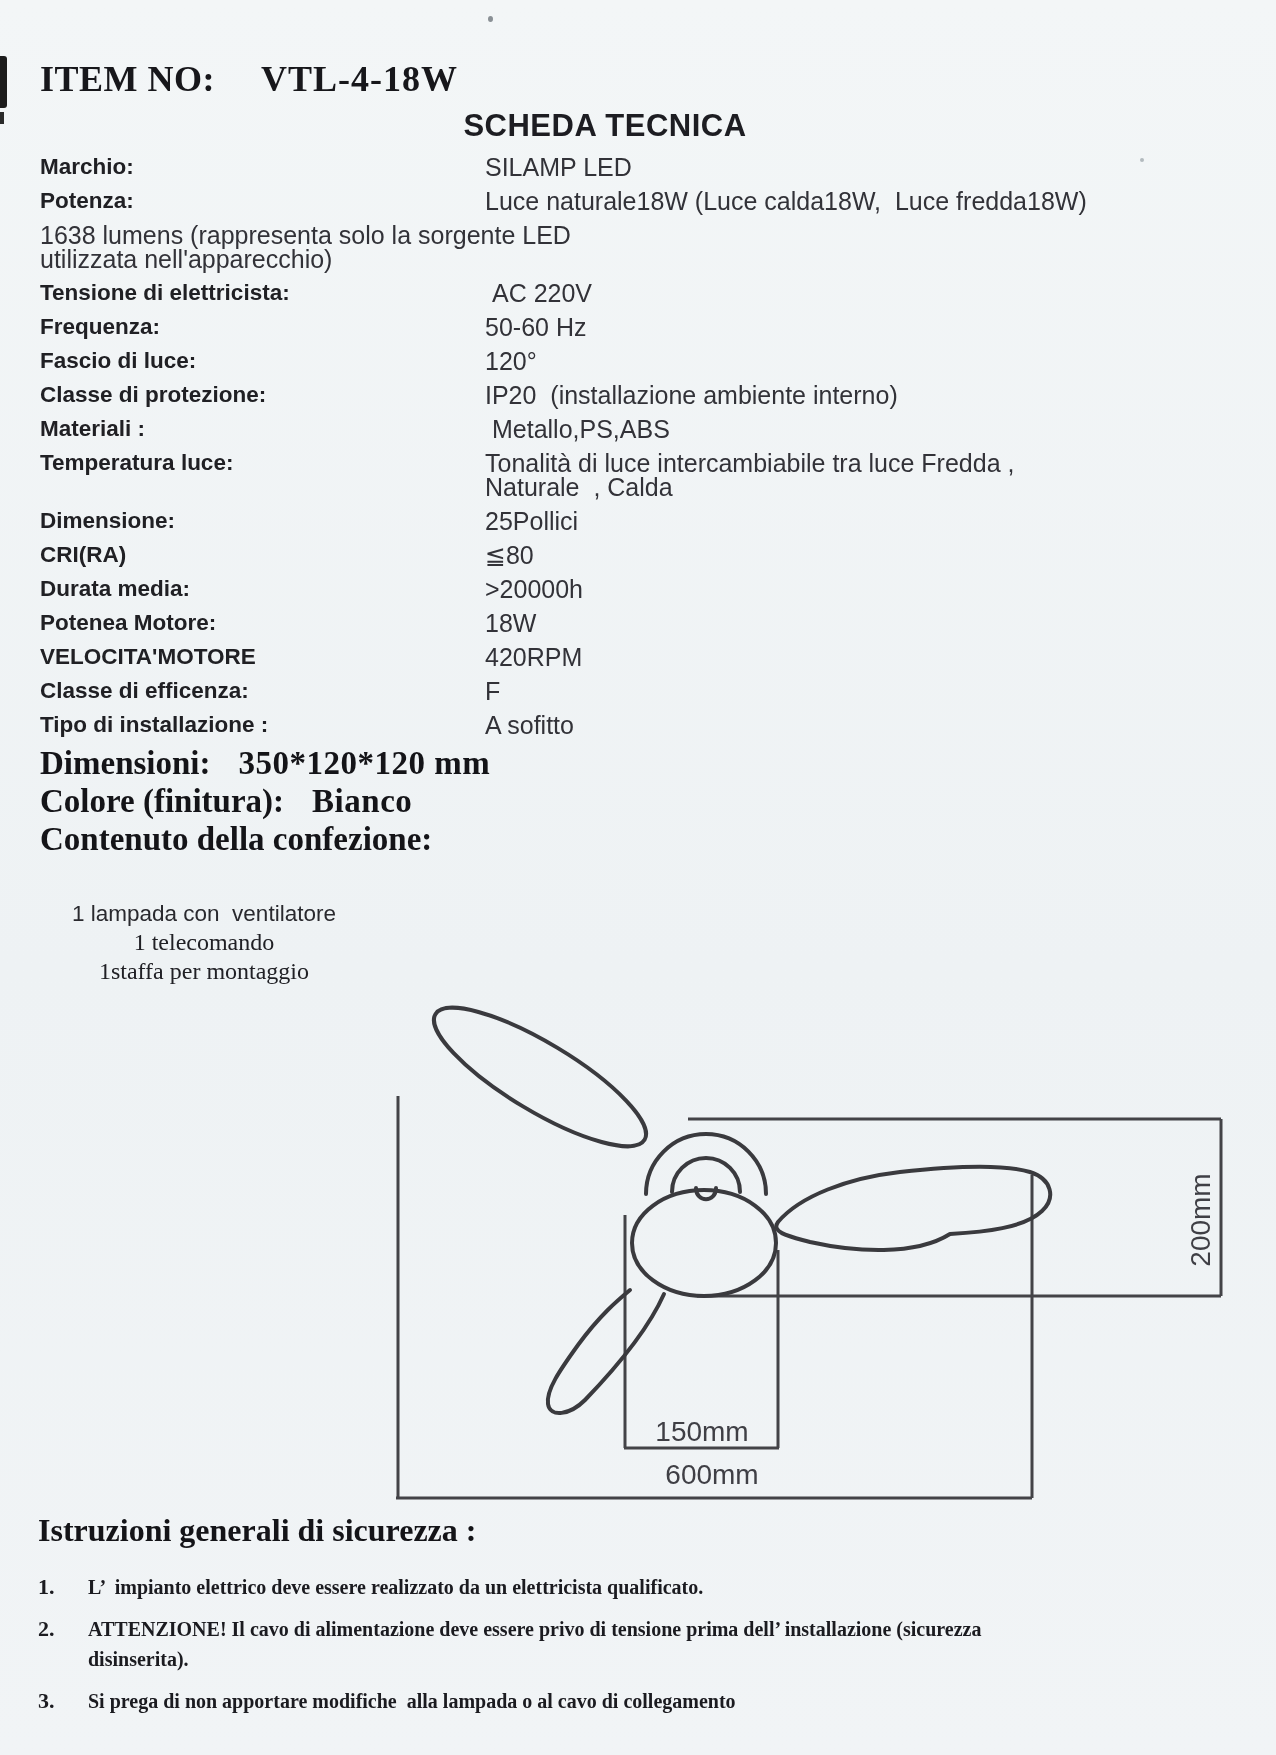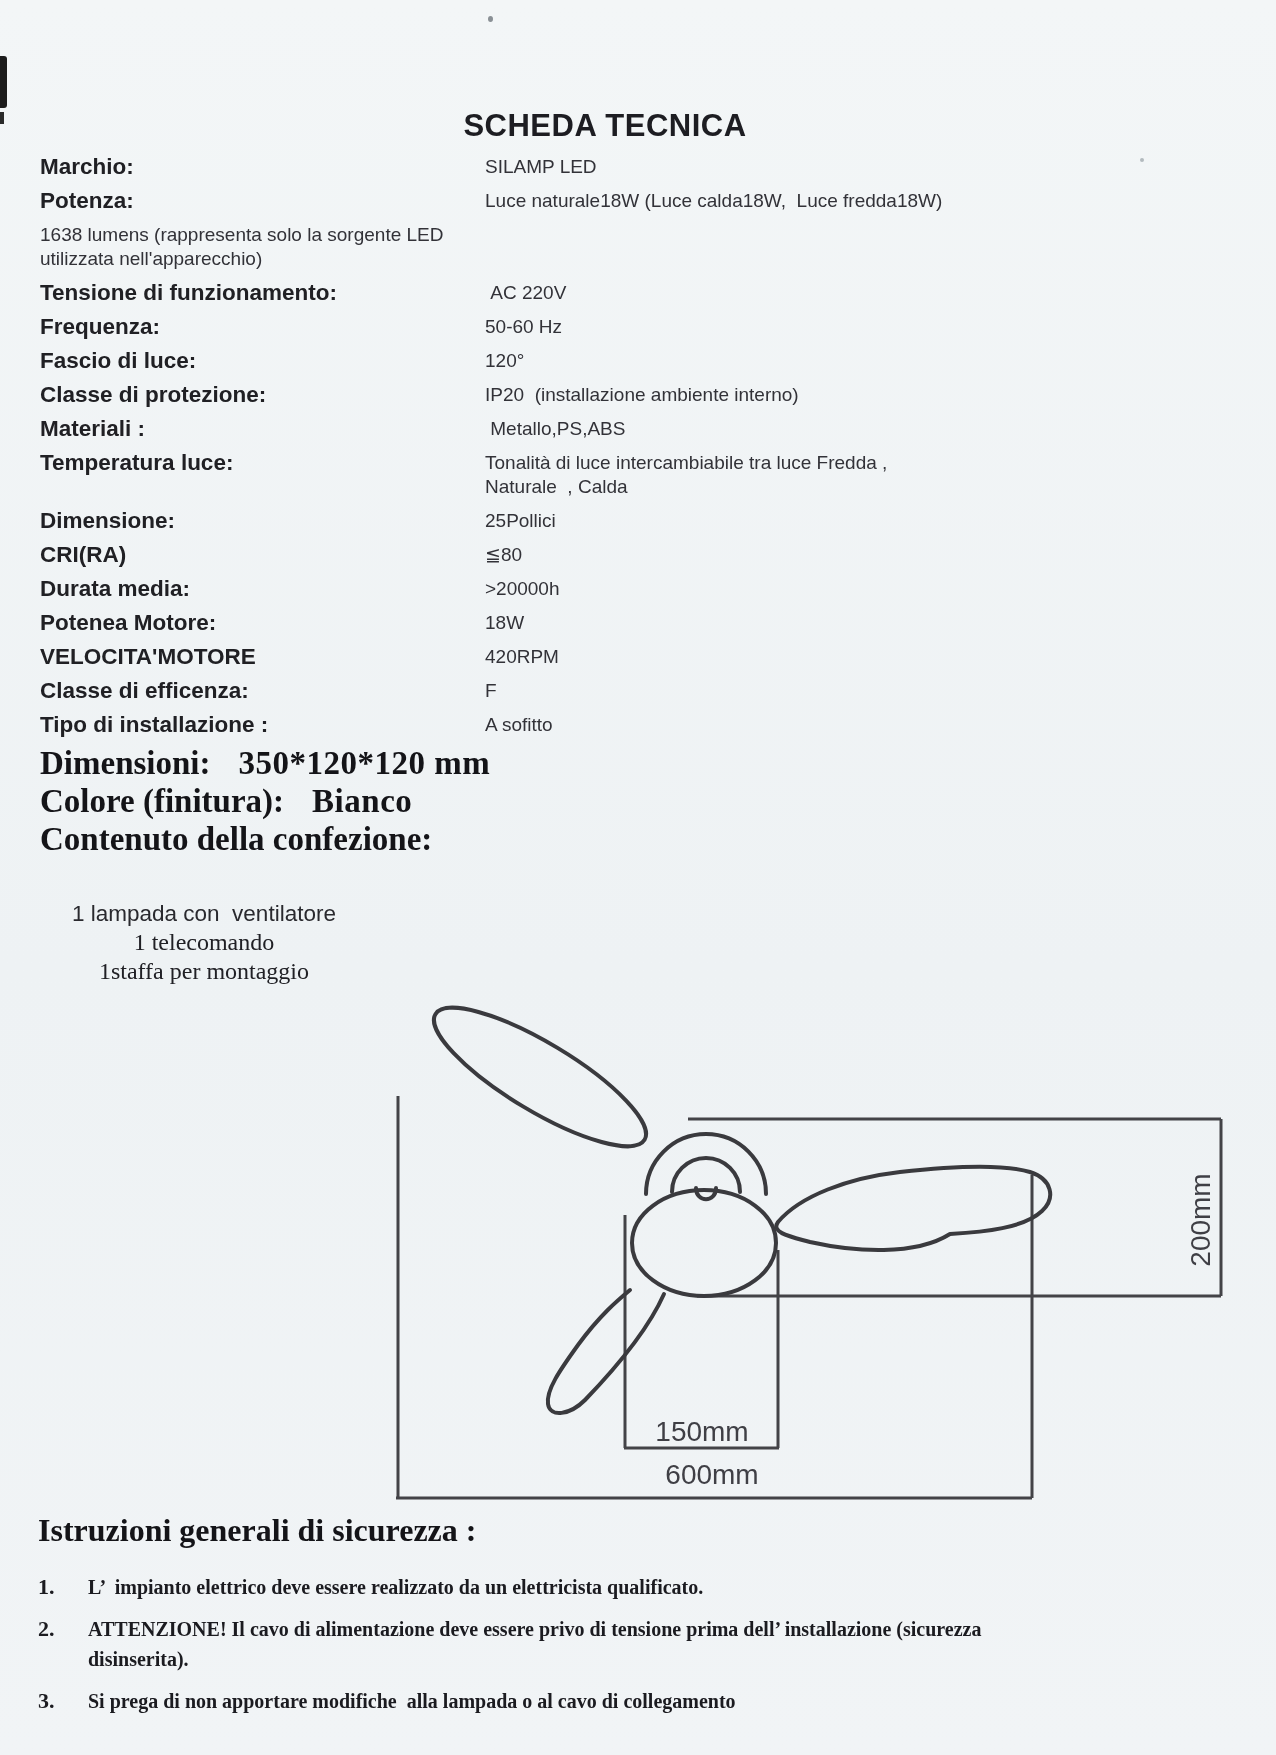--- a/index.html
+++ b/index.html
@@ -24,21 +24,21 @@
     font-weight:bold;font-size:31px;color:#1d1d22;letter-spacing:.5px;
   }
   
   .specs{position:absolute;left:40px;top:155px;width:1210px;}
   .spec-row{display:flex;align-items:flex-start;margin-bottom:10px;}
   .spec-label{
     width:445px;flex:0 0 445px;
     font-weight:bold;font-size:22.5px;color:#202024;line-height:24px;
   }
   .spec-value{
-    font-size:19px;color:#323238;line-height:24px;
+    font-size:25px;color:#323238;line-height:24px;
     white-space:pre-wrap;width:660px;
   }
   
   .summary{
     position:absolute;left:40px;top:744px;
     font-family:"Liberation Serif","DejaVu Serif",serif;
     font-weight:bold;color:#141418;font-size:33px;line-height:38px;
   }
   .summary .sum-value{margin-left:28px;letter-spacing:.5px;}
   
@@ -79,39 +79,42 @@
 </head>
 <body>
 
 <div class="page">
 
   <div class="edge-mark-a"></div>
   <div class="edge-mark-b"></div>
   <div class="speck-a"></div>
   <div class="speck-b"></div>
 
+  <div class="item-line">
+    <span class="item-label">ITEM NO:</span><span class="item-value">VTL-4-18W</span>
+  </div>
 
   <div class="sheet-title">SCHEDA TECNICA</div>
 
   <div class="specs">
 
   <div class="spec-row">
       <div class="spec-label">Marchio:</div>
       <div class="spec-value">SILAMP LED</div>
     </div>
       <div class="spec-row">
       <div class="spec-label">Potenza:</div>
       <div class="spec-value">Luce naturale18W (Luce calda18W,  Luce fredda18W)</div>
     </div>
       <div class="spec-row">
       <div class="spec-value">1638 lumens (rappresenta solo la sorgente LED
 utilizzata nell'apparecchio)</div>
     </div>
       <div class="spec-row">
-      <div class="spec-label">Tensione di funzionamento:</div>
+      <div class="spec-label">Tensione di elettricista:</div>
       <div class="spec-value"> AC 220V</div>
     </div>
       <div class="spec-row">
       <div class="spec-label">Frequenza:</div>
       <div class="spec-value">50-60 Hz</div>
     </div>
       <div class="spec-row">
       <div class="spec-label">Fascio di luce:</div>
       <div class="spec-value">120°</div>
     </div>

